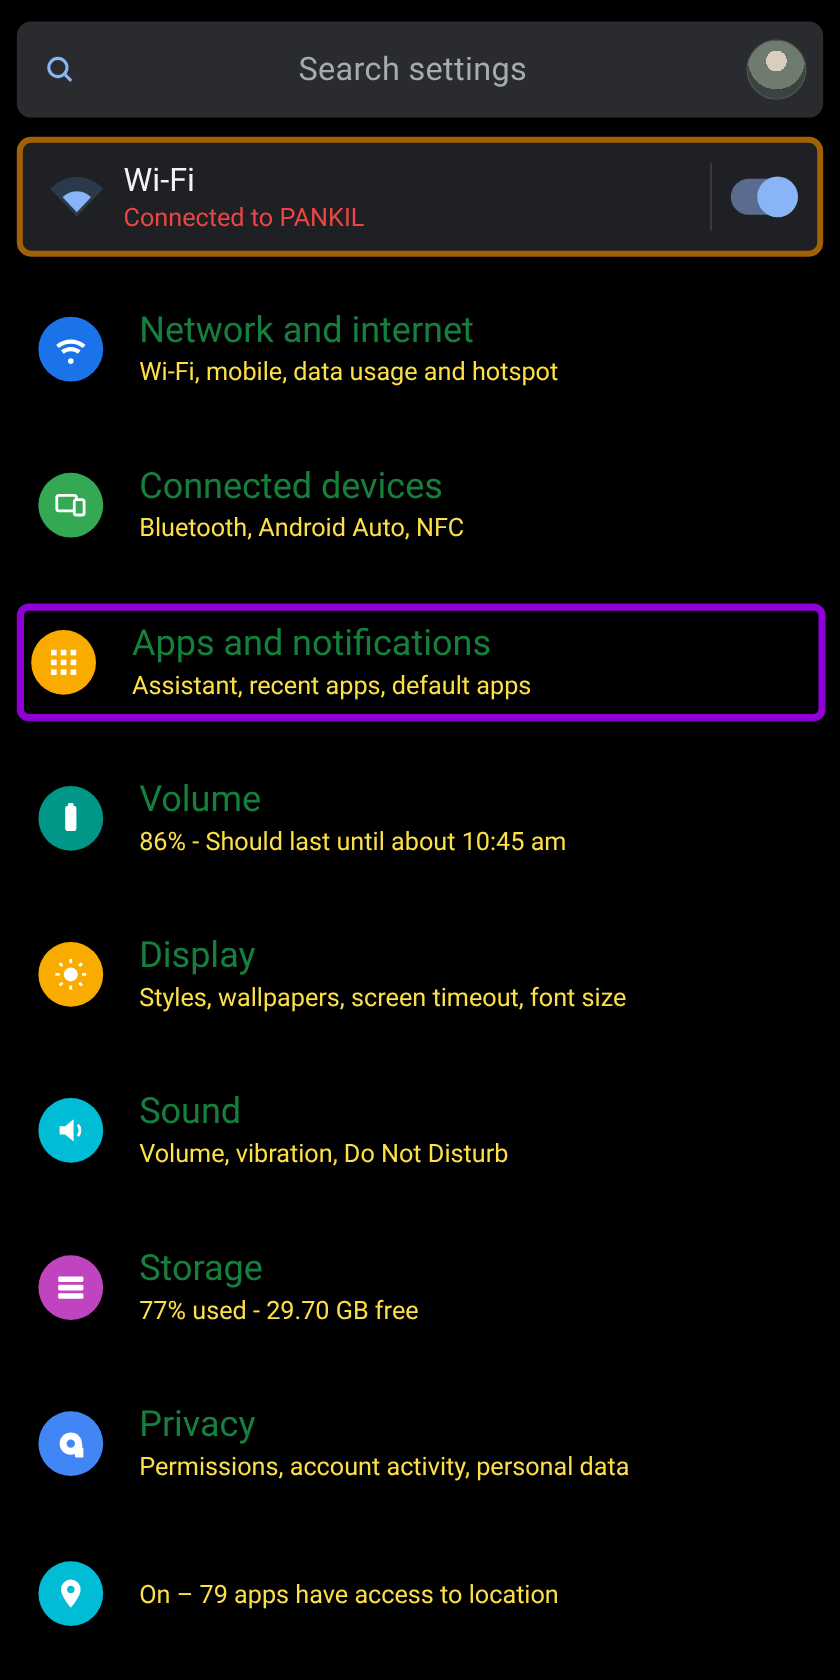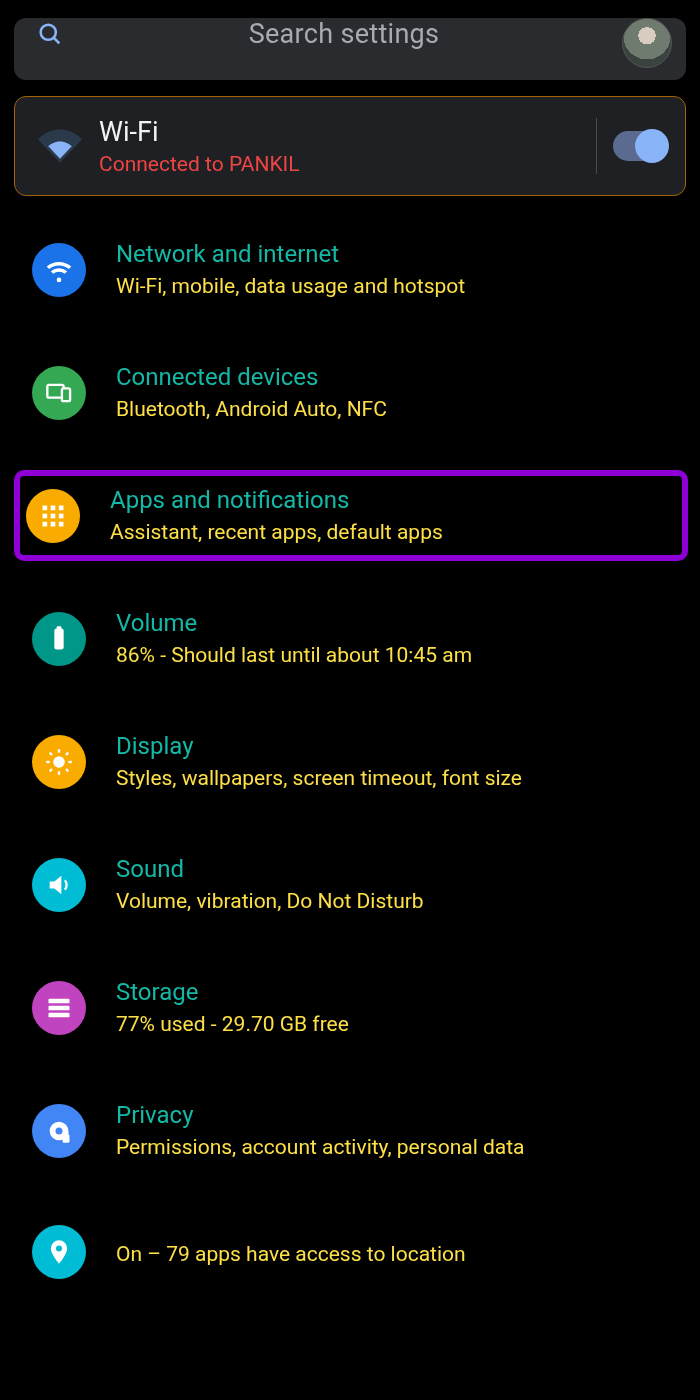--- a/index.html
+++ b/index.html
@@ -1,42 +1,42 @@
 <!DOCTYPE html>
 <html><head>
 <meta charset="utf-8">
 <style>
   * { margin:0; padding:0; box-sizing:border-box; font-family: Roboto, "Segoe UI", Arial, sans-serif; -webkit-font-smoothing:antialiased; }
   body { background:#000; color:#e8eaed; width:700px; height:1400px; overflow:hidden; }
   .screen { padding:18px 14px 0 14px; }
 
   
-  .search-bar { background:#2a2b2e; border-radius:12px; height:62px; display:flex; align-items:flex-start; padding:0 14px; }
+  .search-bar { background:#2a2b2e; border-radius:12px; height:80px; display:flex; align-items:center; padding:0 14px; }
   .search-bar .search-icon { width:32px; height:32px; display:flex; align-items:center; justify-content:center; margin-left:6px;}
   .search-bar .placeholder { flex:1; text-align:center; font-size:27px; color:#a7abb0; letter-spacing:0.3px; }
   .avatar { width:50px; height:50px; border-radius:50%; background: radial-gradient(circle at 50% 35%, #d9cdbf 0 22%, #6f7b6f 22% 60%, #3b4340 60% 100%); border:1px solid #555; }
 
   
-  .wifi-panel { margin-top:16px; background:#1f2023; border:1px solid #a16207; border-radius:12px; height:100px; display:flex; align-items:center; padding:0 18px 0 10px; }
+  .wifi-panel { margin-top:16px; background:#1f2023; border:5px solid #a16207; border-radius:12px; height:100px; display:flex; align-items:center; padding:0 18px 0 10px; }
   .wifi-panel .wifi-icon { width:70px; display:flex; align-items:center; justify-content:center;}
   .wifi-panel .info { flex:1; padding-left:4px;}
   .wifi-title { font-size:27px; color:#f1f3f4; font-weight:400; }
   .wifi-sub { font-size:21px; color:#ef4444; margin-top:4px;}
   .divider-v { width:1px; height:56px; background:#4a4c50; margin:0 16px 0 6px;}
   .toggle { width:54px; height:30px; background:#5b6b8f; border-radius:16px; position:relative; }
   .toggle .knob { position:absolute; right:-2px; top:-2px; width:34px; height:34px; background:#8ab4f8; border-radius:50%; }
 
   
   .list { margin-top:28px; padding-left:6px;}
   .item { display:flex; align-items:center; padding:10px 6px; min-height:88px; margin-bottom:32px; border:6px solid transparent; border-radius:10px;}
   .item.highlight { border-color:#8e00d6; margin-left:-6px; margin-right:-2px; padding-right:12px; }
   .icon-disc { width:54px; height:54px; border-radius:50%; display:flex; align-items:center; justify-content:center; flex-shrink:0; }
   .icon-disc svg { width:28px; height:28px; }
   .text-col { padding-left:30px; flex:1; min-width:0;}
-  .title { font-size:24px; color:#14b8a6; font-weight:400; line-height:1.2;}
+  .title { font-size:30px; color:#15803d; font-weight:400; line-height:1.2;}
   .subtitle { font-size:21px; color:#fde047; margin-top:4px; line-height:1.25; }
 </style>
 </head>
 <body>
 
 <div class="screen">
 
   <div class="search-bar">
     <span class="search-icon">
       <svg viewBox="0 0 24 24" width="28" height="28" fill="none" stroke="#8ab4f8" stroke-width="2.2">

